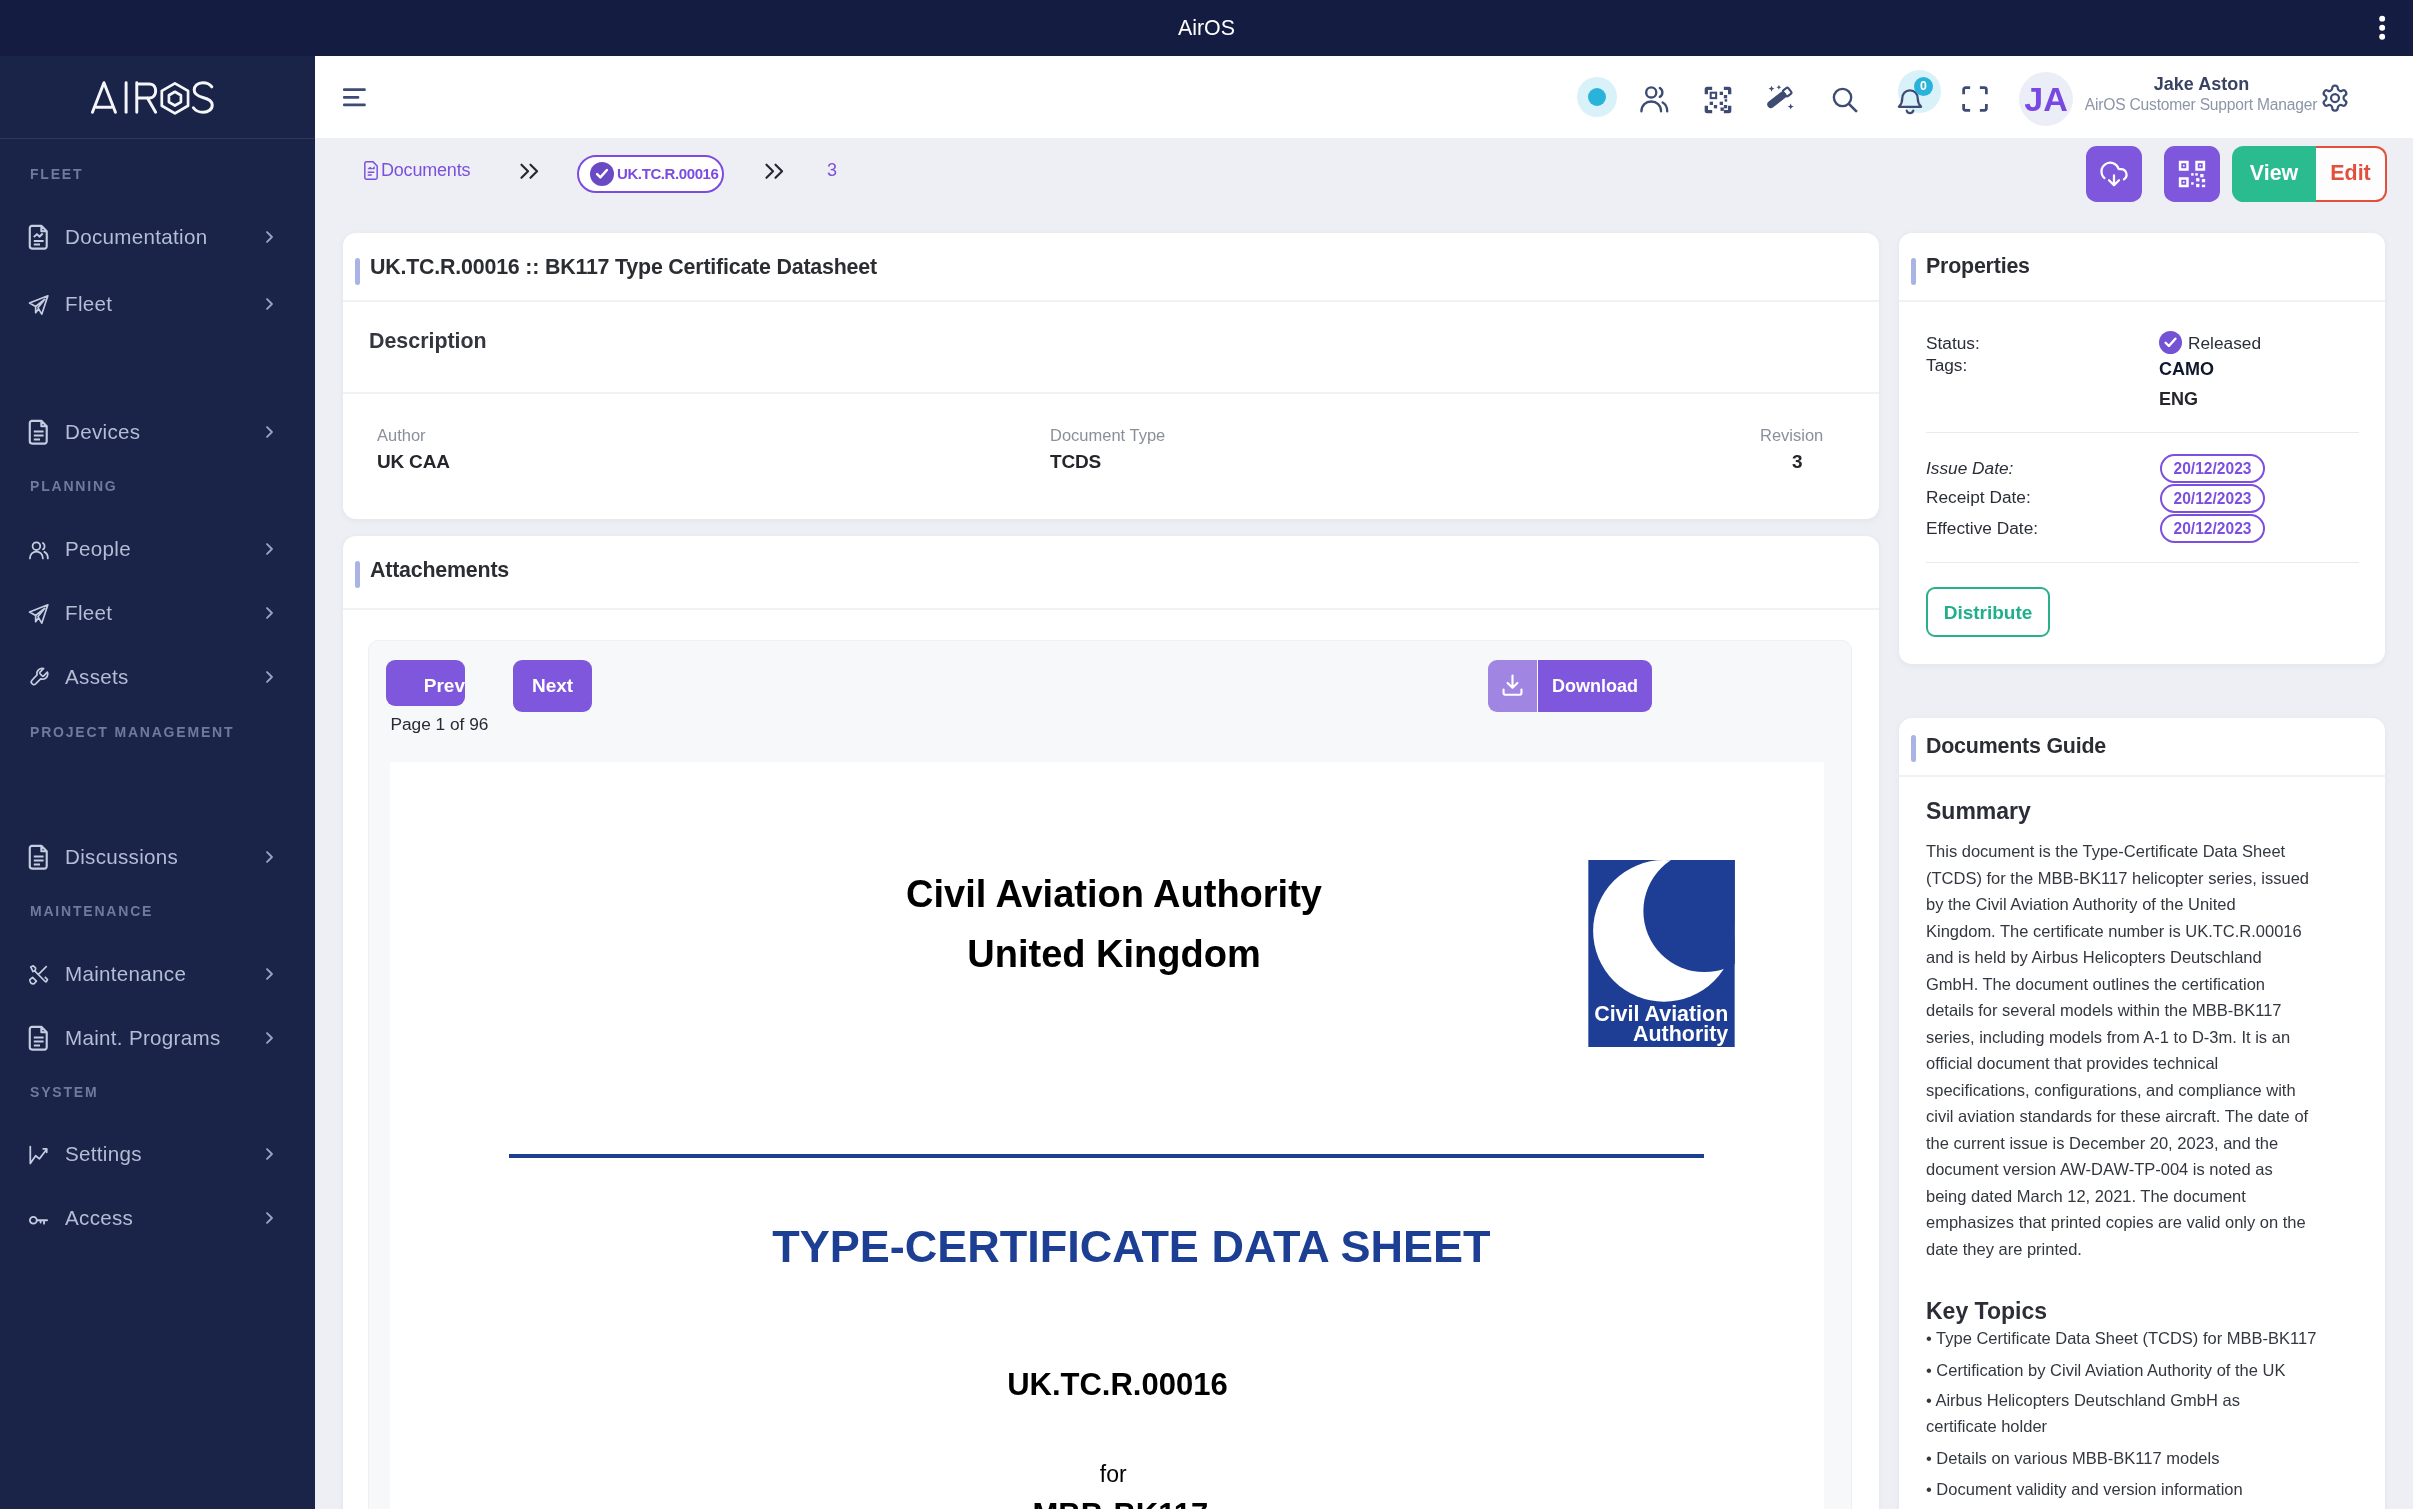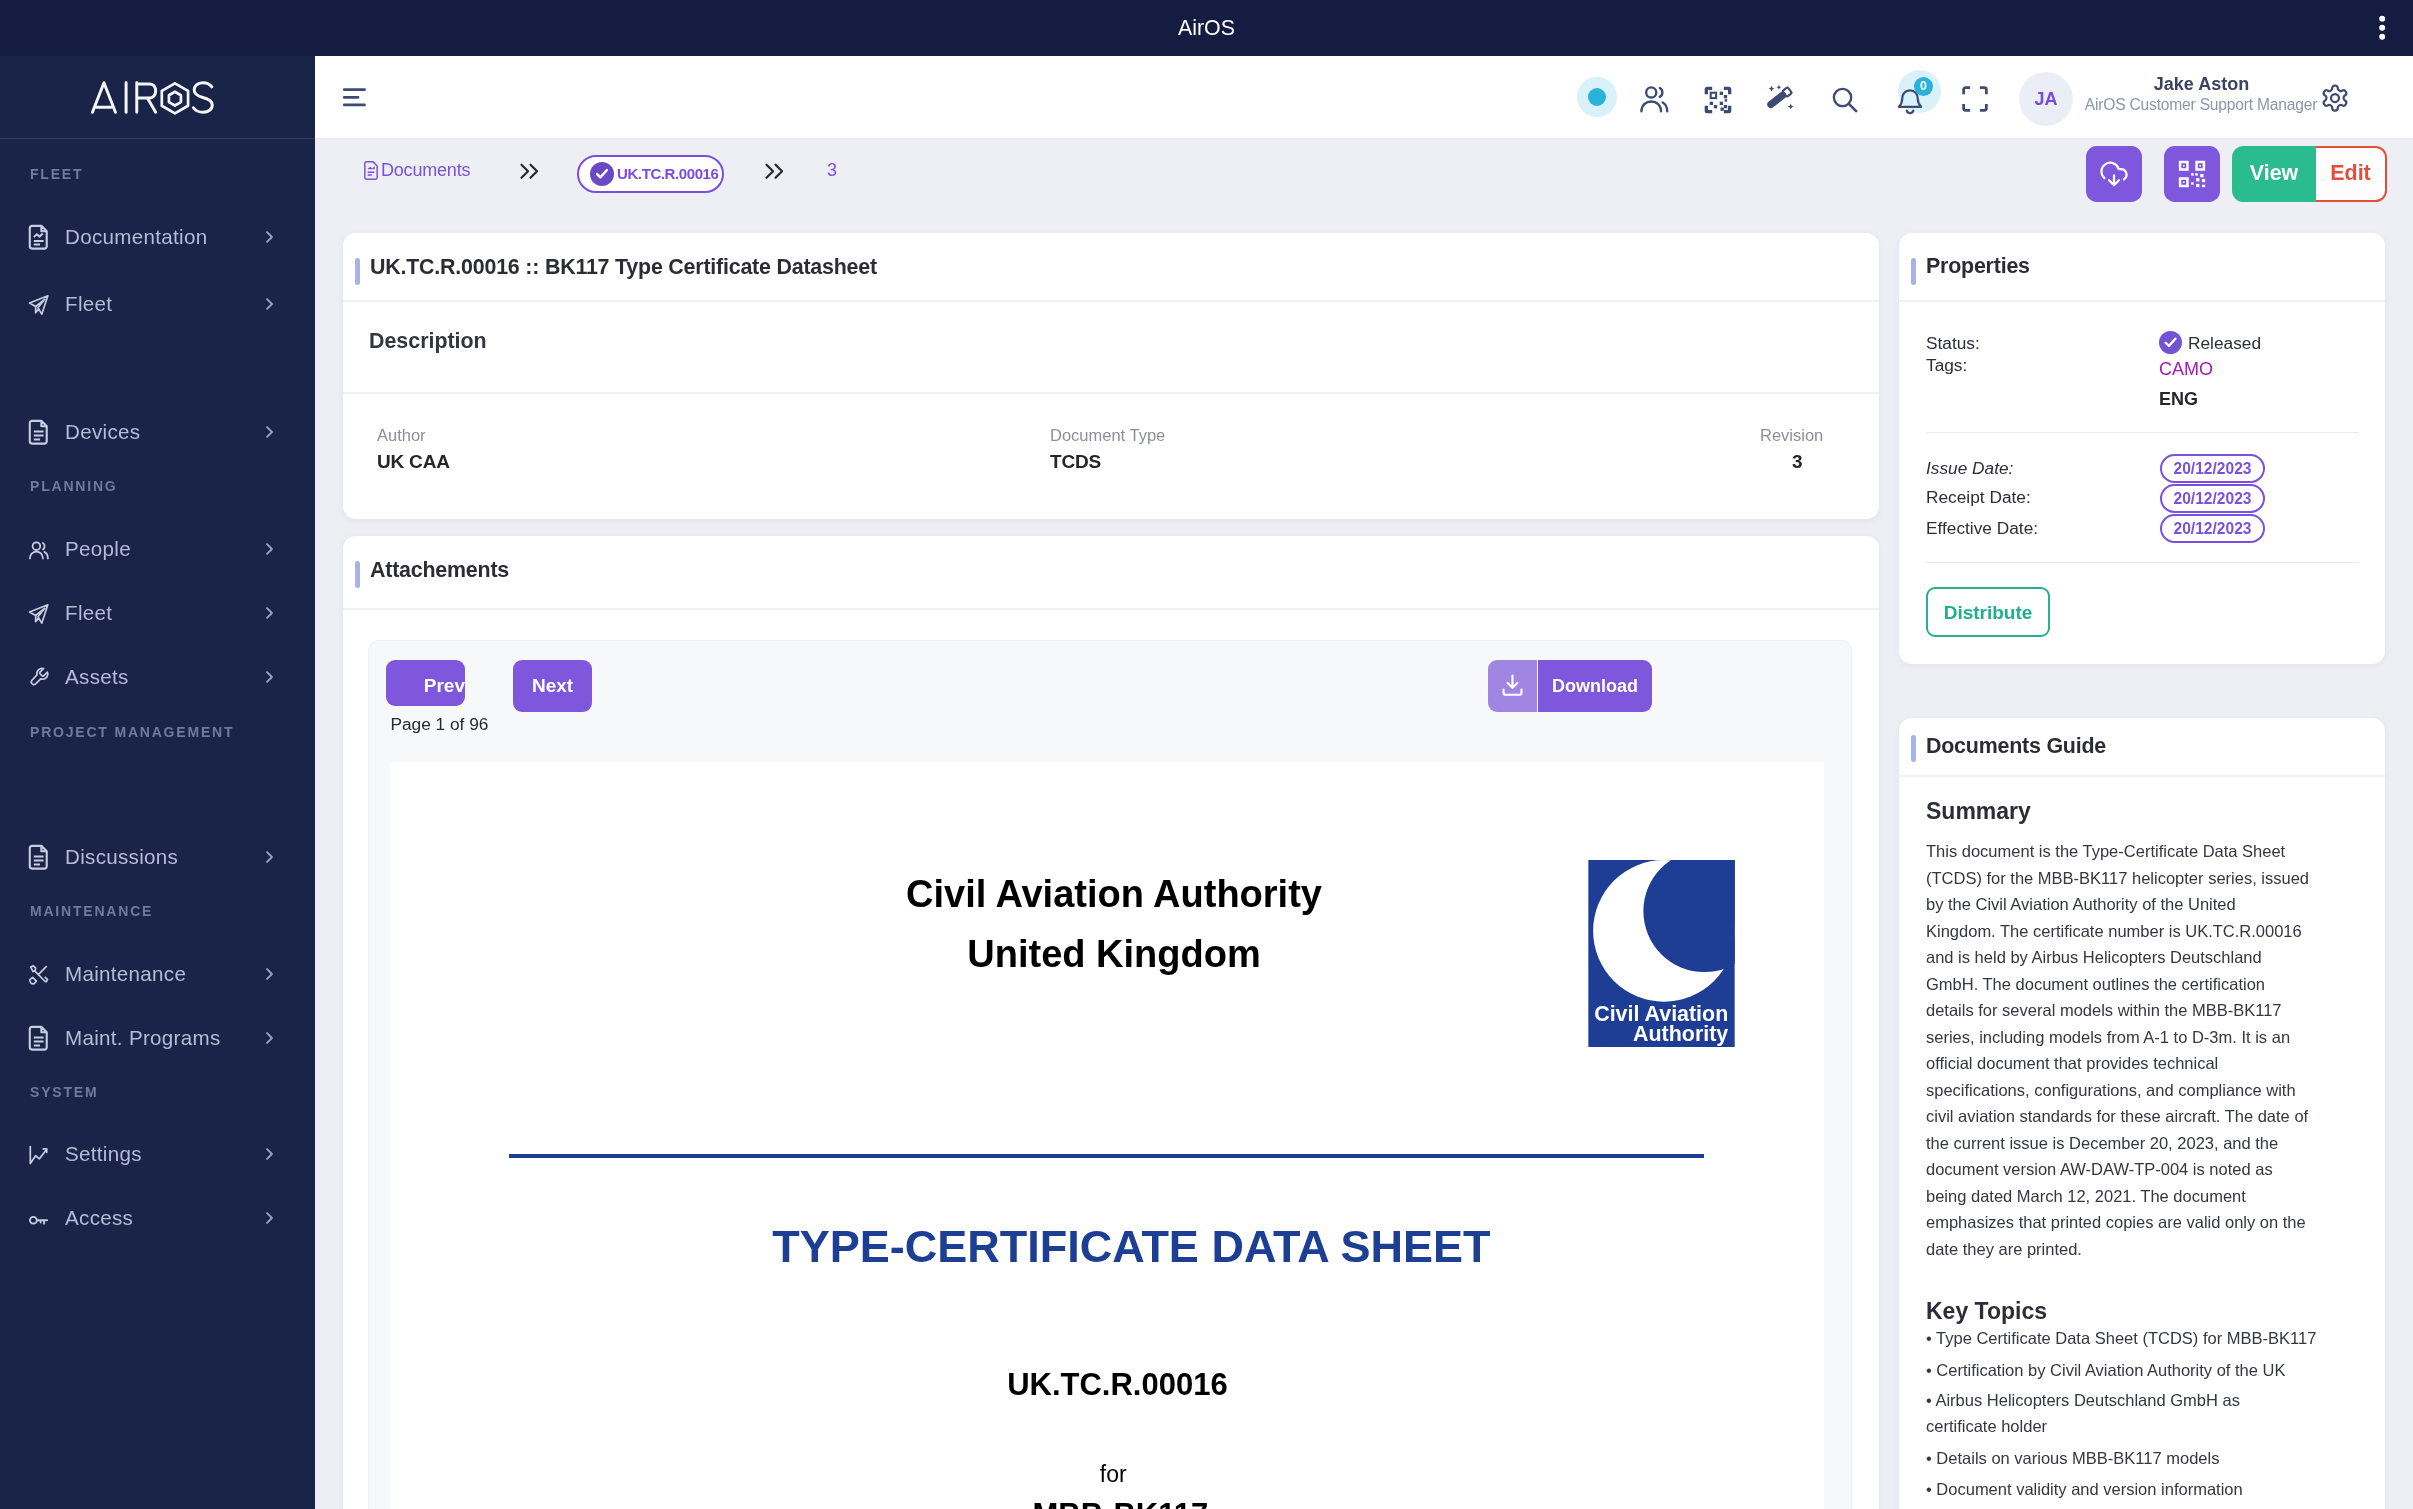--- a/index.html
+++ b/index.html
@@ -239,21 +239,21 @@
   <svg class="abs" style="left:1581px; top:32px;" width="28" height="28" viewBox="0 0 34 34">
     <path d="M17 2.8 c-5.9 0 -9.4 4.4 -9.4 9.9 c0 6.2 -2.3 8.3 -4.1 10.1 h27 c-1.8 -1.8 -4.1 -3.9 -4.1 -10.1 c0 -5.5 -3.5 -9.9 -9.4 -9.9 z" fill="none" stroke="#3E4C74" stroke-width="2.7" stroke-linejoin="round"></path>
     <path d="M13 27.5 a4.2 4.2 0 0 0 8 0" fill="none" stroke="#3E4C74" stroke-width="2.7" stroke-linecap="round"></path>
   </svg>
   <div class="abs" style="left:1599px; top:20.6px; width:19px; height:19px; border-radius:50%; background:#2AB3DA; color:#fff; font-size:12.3px; font-weight:700; text-align:center; line-height:19px;">0</div>
 
   <svg class="abs" style="left:1647px; top:30px;" width="26" height="26" viewBox="0 0 32 32">
     <path d="M2 10 V4.5 A2.5 2.5 0 0 1 4.5 2 H10 M22 2 h5.5 A2.5 2.5 0 0 1 30 4.5 V10 M30 22 v5.5 A2.5 2.5 0 0 1 27.5 30 H22 M10 30 H4.5 A2.5 2.5 0 0 1 2 27.5 V22" fill="none" stroke="#3E4C74" stroke-width="3.4"></path>
   </svg>
 
-  <div class="abs" style="left:1704px; top:15.6px; width:54px; height:54px; border-radius:50%; background:#ECEEF7; color:#7947E2; font-size:18px; font-weight:700; text-align:center; line-height:54px;">JA</div>
+  <div class="abs" style="left:1704px; top:15.6px; width:54px; height:54px; border-radius:50%; background:#ECEEF7; color:#7947E2; font-size:34px; font-weight:700; text-align:center; line-height:54px;">JA</div>
 
   <div class="abs" style="left:1762px; top:18px; width:249px; text-align:center; font-size:18px; font-weight:700; color:#3A4361;">Jake Aston</div>
   <div class="abs" style="left:1745px; top:40px; width:282px; text-align:center; color:#8C96A8; font-size:15.6px; letter-spacing:-0.2px;">AirOS Customer Support Manager</div>
 
   <svg class="abs" style="left:2005px; top:27px;" width="30" height="30" viewBox="0 0 24 24">
     <path d="M12.22 2h-.44a2 2 0 0 0-2 2v.18a2 2 0 0 1-1 1.73l-.43.25a2 2 0 0 1-2 0l-.15-.08a2 2 0 0 0-2.73.73l-.22.38a2 2 0 0 0 .73 2.73l.15.1a2 2 0 0 1 1 1.72v.51a2 2 0 0 1-1 1.74l-.15.09a2 2 0 0 0-.73 2.73l.22.38a2 2 0 0 0 2.73.73l.15-.08a2 2 0 0 1 2 0l.43.25a2 2 0 0 1 1 1.73V20a2 2 0 0 0 2 2h.44a2 2 0 0 0 2-2v-.18a2 2 0 0 1 1-1.73l.43-.25a2 2 0 0 1 2 0l.15.08a2 2 0 0 0 2.73-.73l.22-.39a2 2 0 0 0-.73-2.73l-.15-.08a2 2 0 0 1-1-1.74v-.5a2 2 0 0 1 1-1.74l.15-.09a2 2 0 0 0 .73-2.73l-.22-.38a2 2 0 0 0-2.73-.73l-.15.08a2 2 0 0 1-2 0l-.43-.25a2 2 0 0 1-1-1.73V4a2 2 0 0 0-2-2z" fill="none" stroke="#3E4C74" stroke-width="1.8" stroke-linejoin="round"></path>
     <circle cx="12" cy="12" r="3.2" fill="none" stroke="#3E4C74" stroke-width="1.8"></circle>
   </svg>
 </div>
 
@@ -365,21 +365,21 @@
     <div class="marker" style="left:12.3px; top:25px;"></div>
     <div class="cardtitle" style="left:27px; top:20.6px;">Properties</div>
     <div class="divider" style="left:0; top:67px; width:486px;"></div>
     <div class="abs" style="left:27px; top:100px; font-size:17.3px; color:#2A2E37;">Status:</div>
     <div class="abs" style="left:260px; top:98px; width:23px; height:23px; border-radius:50%; background:#7352D4;"></div>
     <svg class="abs" style="left:265px; top:104px;" width="13" height="11.5" viewBox="0 0 16 14">
         <path d="M2 7 l4 4 8 -9" fill="none" stroke="#fff" stroke-width="3" stroke-linecap="round" stroke-linejoin="round"></path>
       </svg>
     <div class="abs" style="left:289px; top:100px; font-size:17.3px; color:#2A2E37;">Released</div>
     <div class="abs" style="left:27px; top:122px; font-size:17.3px; color:#2A2E37;">Tags:</div>
-    <div class="abs" style="left:260px; top:126px; font-size:18px; font-weight:400; color:#a21caf;">CAMO</div>
+    <div class="abs" style="left:260px; top:126px; font-size:18px; font-weight:700; color:#0f172a;">CAMO</div>
     <div class="abs" style="left:260px; top:156px; font-size:18px; font-weight:700; color:#24262C;">ENG</div>
     <div class="divider" style="left:27px; top:199px; width:433px; height:0.8px; background:#E9EAEE;"></div>
     <div class="abs" style="left:27px; top:225px; font-size:17.3px; color:#2A2E37;font-style:italic;">Issue Date:</div>
     <div class="abs" style="left:27px; top:254px; font-size:17.3px; color:#2A2E37;">Receipt Date:</div>
     <div class="abs" style="left:27px; top:285px; font-size:17.3px; color:#2A2E37;">Effective Date:</div>
     <div class="abs" style="left:261px; top:221px; width:105px; height:29px; border:2.1px solid #7C4FE0; border-radius:15px; color:#7C4FE0; font-size:15.6px; font-weight:700; text-align:center; line-height:25px; background:#fff;">20/12/2023</div>
     <div class="abs" style="left:261px; top:251px; width:105px; height:29px; border:2.1px solid #7C4FE0; border-radius:15px; color:#7C4FE0; font-size:15.6px; font-weight:700; text-align:center; line-height:25px; background:#fff;">20/12/2023</div>
     <div class="abs" style="left:261px; top:281px; width:105px; height:29px; border:2.1px solid #7C4FE0; border-radius:15px; color:#7C4FE0; font-size:15.6px; font-weight:700; text-align:center; line-height:25px; background:#fff;">20/12/2023</div>
     <div class="divider" style="left:27px; top:329px; width:433px; height:0.8px; background:#E9EAEE;"></div>
     <div class="abs" style="left:27px; top:354px; width:124px; height:50px; border:2.1px solid #2BAE8C; border-radius:9px; color:#1FAF8C; font-size:19px; font-weight:700; text-align:center; line-height:47px;">Distribute</div>

